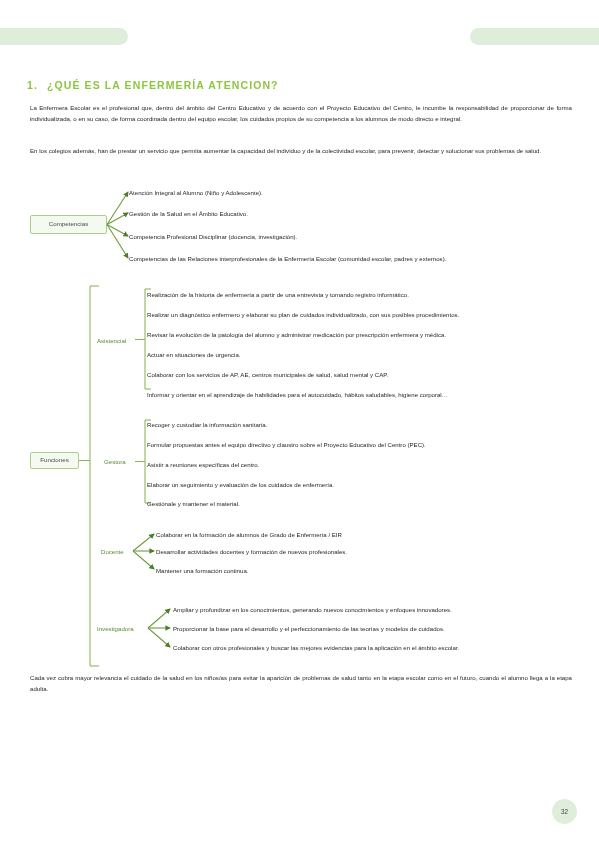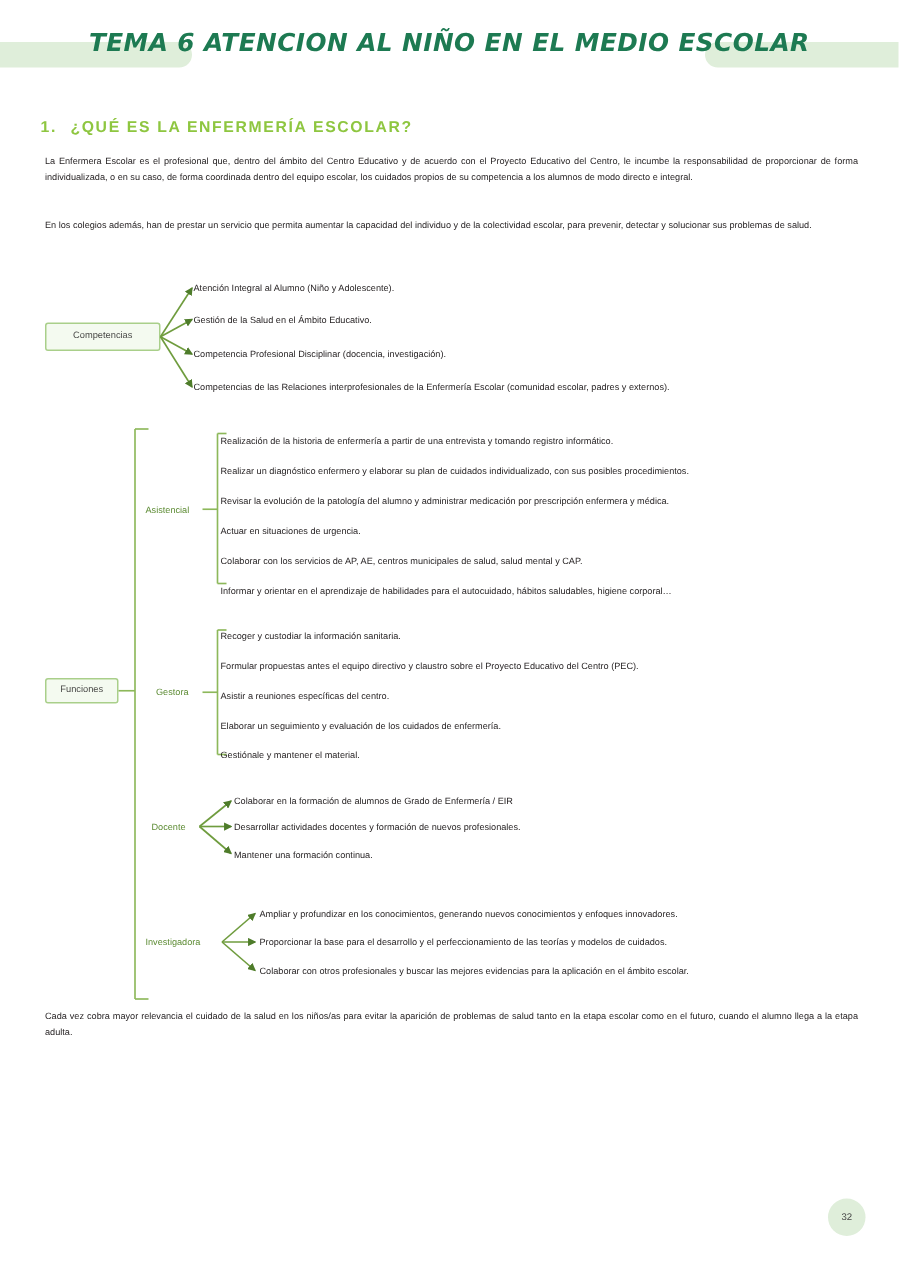--- a/index.html
+++ b/index.html
@@ -119,25 +119,24 @@
     font-size: 6.4px;
     color: #444;
   }
 </style>
 </head>
 <body>
 
 <div class="header">
   <div class="header-pill left"></div>
   <div class="header-pill right"></div>
-  <div class="header-title">TEMA 6 ATENCION AL NIÑO EN EL MEDIO ESCOLAR</div>
 </div>
 
 <div class="section-heading">
-  <span class="num">1.</span><span>¿QUÉ ES LA ENFERMERÍA ESCOLAR?</span>
+  <span class="num">1.</span><span>¿QUÉ ES LA ENFERMERÍA ATENCION?</span>
 </div>
 
 <div class="para" id="para-1">La Enfermera Escolar es el profesional que, dentro del ámbito del Centro Educativo y de acuerdo con el Proyecto Educativo del Centro, le incumbe la responsabilidad de proporcionar de forma individualizada, o en su caso, de forma coordinada dentro del equipo escolar, los cuidados propios de su competencia a los alumnos de modo directo e integral.</div>
 <div class="para" id="para-2">En los colegios además, han de prestar un servicio que permita aumentar la capacidad del individuo y de la colectividad escolar, para prevenir, detectar y solucionar sus problemas de salud.</div>
 
 <div class="node-box" style="left:30px; top:215px; width:77px; height:19px;">
   <span>Competencias</span>
 </div>
 
 <svg class="connector" style="left:107px; top:186px; width:60px; height:82px;" viewBox="0 0 60 82">

